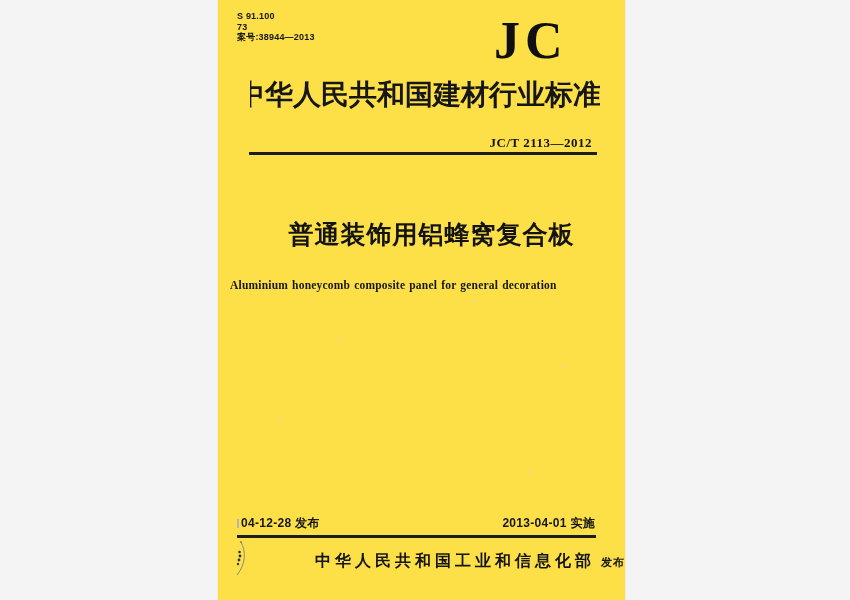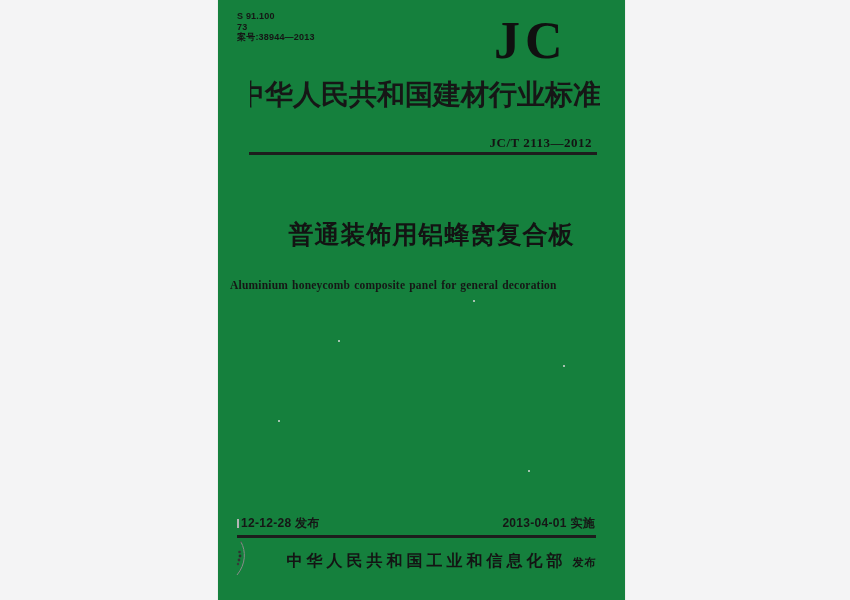--- a/index.html
+++ b/index.html
@@ -3,21 +3,21 @@
 <meta charset="utf-8">
 <style>
   html, body { margin: 0; padding: 0; }
   body { width: 850px; height: 600px; overflow: hidden;
          font-family: "Liberation Sans", sans-serif; }
 
   .canvas { position: relative; width: 850px; height: 600px;
             background: #f4f4f5; }
 
   .paper { position: absolute; left: 218px; top: 0; width: 407px; height: 600px;
-           background: #15803d; color: #1a1a1a;
+           background: #fde047; color: #1a1a1a;
            box-shadow: 0 0 0 1px rgba(0,0,0,0.03); }
 
   
   .ics-block { position: absolute; left: 19px; top: 11px;
                font-size: 9px; font-weight: 600; line-height: 10.5px;
                letter-spacing: 0.2px; color: #151515; white-space: nowrap; }
 
   
   .jc-logo { position: absolute; left: 276px; top: 16px;
              font-family: Liberation Serif, serif; font-weight: bold;
@@ -52,21 +52,21 @@
 
   .dates { position: absolute; left: 19px; right: 30px; top: 515px;
            display: flex; justify-content: space-between;
            font-size: 12px; font-weight: bold; letter-spacing: 0.3px;
            color: #161616; white-space: nowrap; }
   .digit-remnant { display: inline-block; width: 2px; height: 9px;
                    background: #b5b5b5; margin-right: 2px;
                    vertical-align: -1px; }
 
   .publisher { position: absolute; left: 0; right: 0; top: 551px;
-               padding-left: 40px; text-align: center; white-space: nowrap;
+               padding-left: 40px; text-align: right; white-space: nowrap;
                color: #141414; }
   .publisher .pub-name { font-size: 16px; font-weight: bold;
                          letter-spacing: 4px; }
   .publisher .pub-suffix { font-size: 11px; font-weight: bold;
                            letter-spacing: 1px; margin-left: 6px; }
 
   .scribble { position: absolute; left: 8px; top: 539px; }
 
   
   .speck { position: absolute; width: 2px; height: 2px; border-radius: 50%;
@@ -91,21 +91,21 @@
     </div>
 
     <div class="std-number">JC/T 2113—2012</div>
 
     <div class="rule rule-top"></div>
 
     <h2 class="cn-title">普通装饰用铝蜂窝复合板</h2>
     <h3 class="en-title">Aluminium honeycomb composite panel for general decoration</h3>
 
     <div class="dates">
-      <span><span class="digit-remnant"></span><span>12-12-28 发布</span></span>
+      <span><span class="digit-remnant"></span><span>04-12-28 发布</span></span>
       <span>2013-04-01 实施</span>
     </div>
 
     <div class="rule rule-bottom"></div>
 
     <div class="publisher">
       <span class="pub-name">中华人民共和国工业和信息化部</span><span class="pub-suffix">发布</span>
     </div>
 
     <svg class="scribble" width="22" height="40" viewBox="0 0 22 40">

